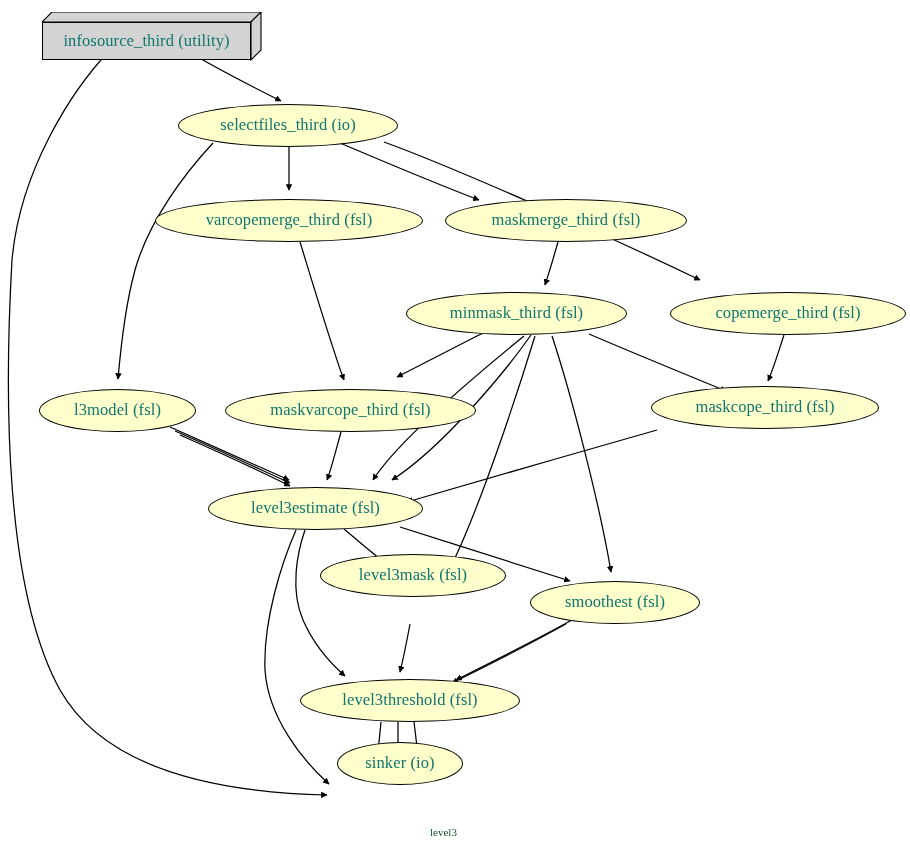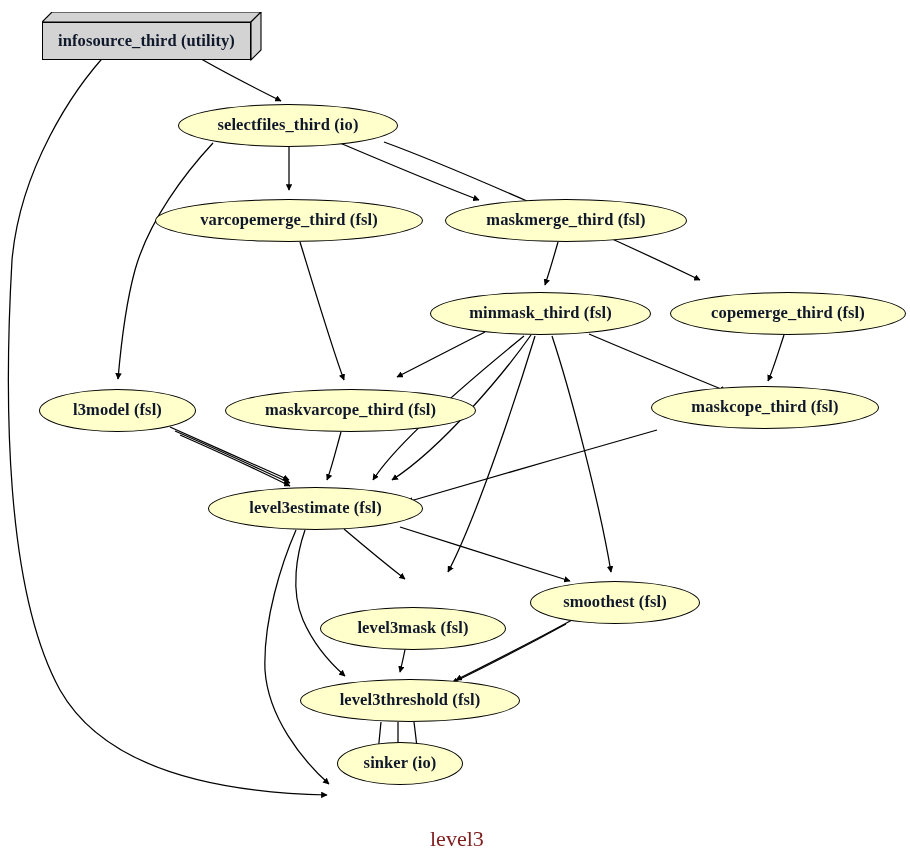--- a/index.html
+++ b/index.html
@@ -13,39 +13,38 @@
   svg#edges{position:absolute;left:0;top:0;width:910px;height:857px;}
   .node{position:absolute;display:flex;align-items:center;justify-content:center;}
   .node-ellipse{
     border-radius:50%;
     border:1.1px solid #000000;
     box-sizing:border-box;
   }
   .node-label{
     position:relative;z-index:3;
     font-size:16.5px;
-    color:#0f172a;
+    color:#0f766e;
     white-space:nowrap;
     line-height:1;
     letter-spacing:0.1px;
-    font-weight:bold;
   }
   
   .box3d-wrap{position:absolute;}
   .box3d-shadowtop, .box3d-shadowright{position:absolute;}
   .box3d-face{
     position:absolute;
     border:1.1px solid #000000;
     box-sizing:border-box;
     display:flex;align-items:center;justify-content:center;
   }
   .graph-caption{
     position:absolute;
-    font-size:22px;
-    color:#7f1d1d;
+    font-size:11px;
+    color:#14532d;
     white-space:nowrap;
   }
 </style>
 </head>
 <body>
 
 <div id="canvas">
 
   <svg id="edges" viewBox="0 0 910 857" xmlns="http://www.w3.org/2000/svg">
     <defs>
@@ -99,39 +98,39 @@
       </div>
       <div class="node node-ellipse" style="left: 178px; top: 104px; width: 220px; height: 43px; background: rgb(255, 255, 204);">
         <span class="node-label">selectfiles_third (io)</span>
       </div>
       <div class="node node-ellipse" style="left: 155px; top: 199px; width: 268px; height: 43px; background: rgb(255, 255, 204);">
         <span class="node-label">varcopemerge_third (fsl)</span>
       </div>
       <div class="node node-ellipse" style="left: 445px; top: 199px; width: 242px; height: 43px; background: rgb(255, 255, 204);">
         <span class="node-label">maskmerge_third (fsl)</span>
       </div>
-      <div class="node node-ellipse" style="left: 430px; top: 292px; width: 221px; height: 43px; background: rgb(255, 255, 204);">
+      <div class="node node-ellipse" style="left: 406px; top: 292px; width: 221px; height: 43px; background: rgb(255, 255, 204);">
         <span class="node-label">minmask_third (fsl)</span>
       </div>
       <div class="node node-ellipse" style="left: 670px; top: 292px; width: 236px; height: 43px; background: rgb(255, 255, 204);">
         <span class="node-label">copemerge_third (fsl)</span>
       </div>
       <div class="node node-ellipse" style="left: 39px; top: 389px; width: 157px; height: 43px; background: rgb(255, 255, 204); text-align: center;">
         <span class="node-label">l3model (fsl)</span>
       </div>
       <div class="node node-ellipse" style="left: 225px; top: 389px; width: 251px; height: 43px; background: rgb(255, 255, 204);">
         <span class="node-label">maskvarcope_third (fsl)</span>
       </div>
       <div class="node node-ellipse" style="left: 651px; top: 386px; width: 228px; height: 43px; background: rgb(255, 255, 204);">
         <span class="node-label">maskcope_third (fsl)</span>
       </div>
       <div class="node node-ellipse" style="left: 208px; top: 487px; width: 215px; height: 43px; background: rgb(255, 255, 204);">
         <span class="node-label">level3estimate (fsl)</span>
       </div>
-      <div class="node node-ellipse" style="left: 320px; top: 607px; width: 186px; height: 43px; background: rgb(255, 255, 204);">
+      <div class="node node-ellipse" style="left: 320px; top: 554px; width: 186px; height: 43px; background: rgb(255, 255, 204);">
         <span class="node-label">level3mask (fsl)</span>
       </div>
       <div class="node node-ellipse" style="left: 530px; top: 581px; width: 170px; height: 43px; background: rgb(255, 255, 204); text-align: right;">
         <span class="node-label">smoothest (fsl)</span>
       </div>
       <div class="node node-ellipse" style="left: 300px; top: 679px; width: 220px; height: 43px; background: rgb(255, 255, 204);">
         <span class="node-label">level3threshold (fsl)</span>
       </div>
       <div class="node node-ellipse" style="left: 337px; top: 742px; width: 126px; height: 43px; background: rgb(255, 255, 204);">
         <span class="node-label">sinker (io)</span>

